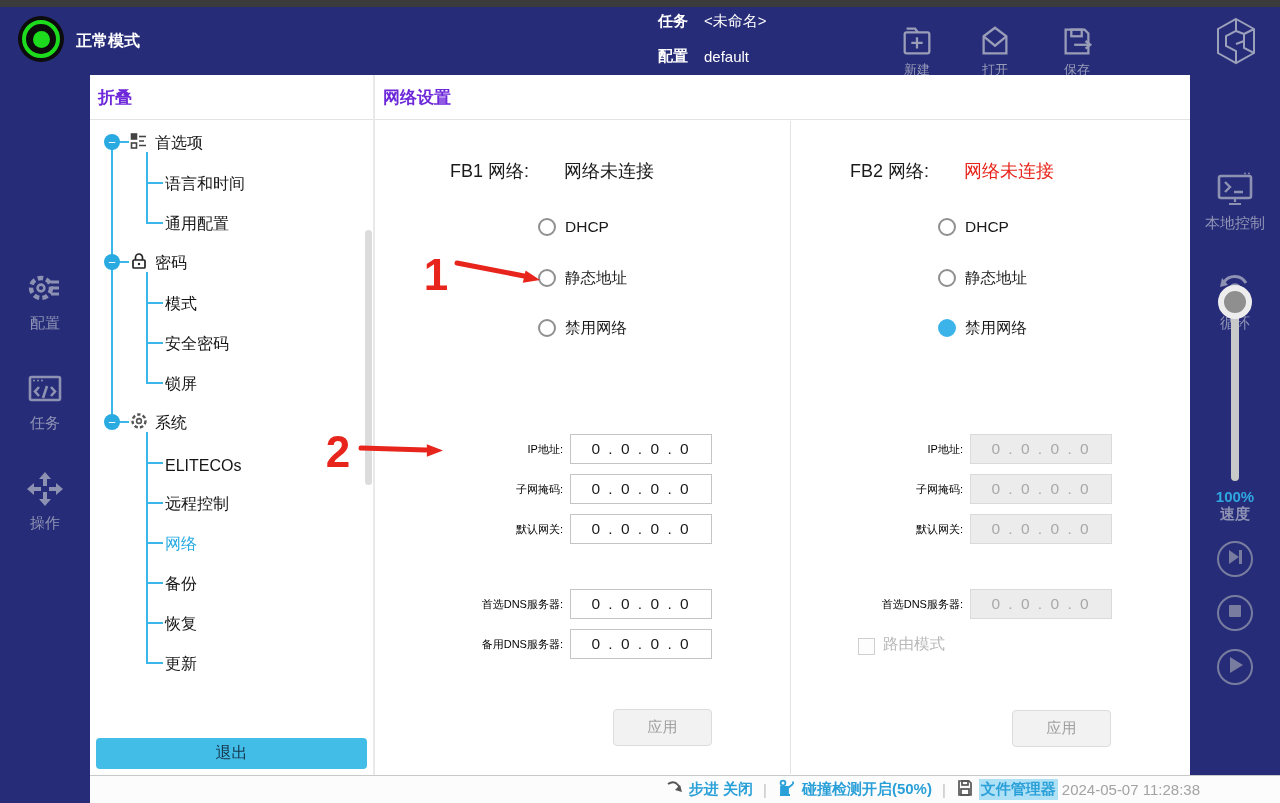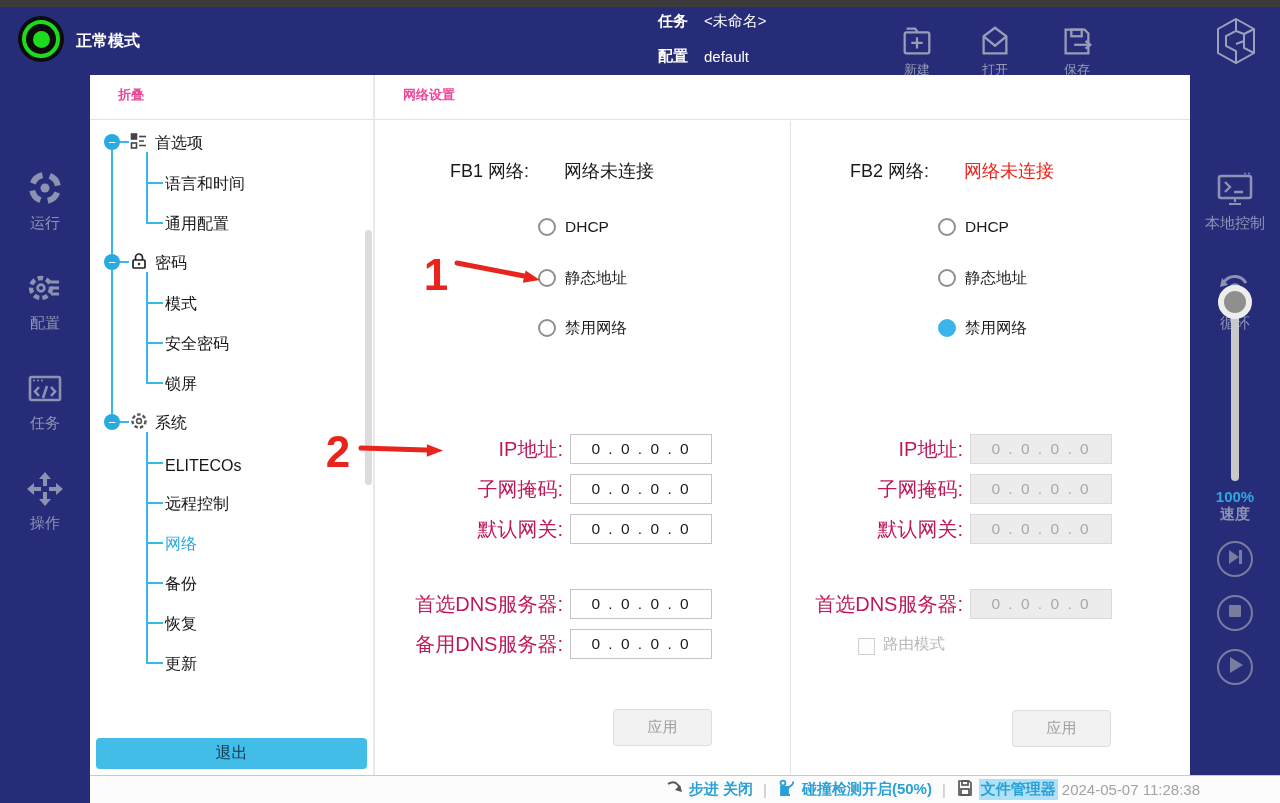--- a/index.html
+++ b/index.html
@@ -26,21 +26,21 @@
   .logo{position:absolute;left:1210px;top:8px}
 
   
   .rail-item{position:absolute;width:90px;text-align:center;color:#8f94b5;font-size:15px;cursor:pointer}
   .rail-item svg{display:block;margin:0 auto 4px auto}
 
   
   .tree-panel{position:absolute;left:90px;top:75px;width:283px;height:700px;background:#fff}
   .main-panel{position:absolute;left:375px;top:75px;width:815px;height:700px;background:#fff}
   .panel-head{position:absolute;left:0;top:0;right:0;height:45px;border-bottom:1px solid #e3e3e3}
-  .panel-head .t{position:absolute;left:28px;top:11px;font-size:13px;font-weight:600;color:#ec4899}
+  .panel-head .t{position:absolute;left:8px;top:11px;font-size:17px;font-weight:600;color:#6d28d9}
 
   
   .cline{position:absolute;background:#3ab6ea}
   .tnode{position:absolute;width:16px;height:16px;border-radius:50%;background:#29abe2;color:#fff;display:flex;align-items:center;justify-content:center;font-size:13px;line-height:1;cursor:pointer}
   .trow{position:absolute;display:flex;align-items:flex-end;height:24px;cursor:pointer}
   .trow .lbl{font-size:16px;color:#161616}
   .trow svg{margin-right:7px}
   .trow.sel .lbl{color:#29abe2}
   .exit-btn{position:absolute;left:6px;top:663px;width:271px;height:31px;background:#41bde8;border:none;border-radius:4px;font-size:16px;color:#17354c;font-family:inherit;cursor:pointer}
   .scroll-thumb{position:absolute;right:1px;top:155px;width:7px;height:255px;background:#dcdcdc;border-radius:4px}
@@ -48,21 +48,21 @@
   
   .col-div{position:absolute;left:415px;top:46px;width:1px;height:653px;background:#e3e3e3}
   .fbhead{position:absolute;display:flex;font-size:18px;color:#1a1a1a;height:22px;align-items:center}
   .fbhead .v{margin-left:35px}
   .fbhead .v.red{color:#e8251c}
   .radio-row{position:absolute;display:flex;align-items:center;height:22px;cursor:pointer}
   .radio{width:18px;height:18px;border-radius:50%;border:2px solid #8f8f8f;background:#fff;margin-right:9px}
   .radio.sel{background:#3cb4ea;border-color:#3cb4ea}
   .radio-row .lbl{font-size:15.5px;color:#1a1a1a}
   .field-row{position:absolute;display:flex;align-items:center;height:30px}
-  .flabel{width:150px;text-align:right;font-size:20px;color:#be185d;margin-right:7px}
+  .flabel{width:150px;text-align:right;font-size:11px;color:#000000;margin-right:7px}
   .fbox{width:142px;height:30px;border:1px solid #c4c4c4;background:#fff;font-family:inherit;font-size:15.5px;color:#1a1a1a;text-align:center;letter-spacing:2px}
   .fbox.dis{border-color:#dadada;background:#ececec;color:#a8a8a8}
   .chk-row{position:absolute;display:flex;align-items:flex-end;height:22px}
   .chk{width:17px;height:17px;border:1px solid #cfcfcf;background:#fdfdfd;margin-right:8px}
   .chk-row .lbl{font-size:15.5px;color:#b7b7b7}
   .apply-btn{position:absolute;width:99px;height:37px;background:#f2f2f2;border:1px solid #dcdcdc;border-radius:4px;font-size:15px;color:#a0a0a0;font-family:inherit;cursor:pointer}
 
   
   .slider-track{position:absolute;left:41px;top:228px;width:8px;height:178px;background:#c9c9c9;border-radius:4px;cursor:pointer}
   .slider-knob{position:absolute;left:28px;top:210px;width:34px;height:34px;border-radius:50%;background:#8f8f8f;border:6px solid #ededed;cursor:grab}
@@ -138,29 +138,20 @@
     <div class="logo">
       <svg width="52" height="52" viewBox="0 0 52 52" fill="none" stroke="#9ba0bb" stroke-width="2">
         <path d="M26 4 L44 14 V38 L26 48 L8 38 V14 Z"></path>
         <path d="M26 4 V16 L16 21 V31 L26 36 V48"></path>
         <path d="M44 14 L34 19 M34 19 L26 16 M34 19 V26 L26 29 M44 38 L34 33 V26"></path>
       </svg>
     </div>
   </div>
 
   <div class="leftrail">
-    <div class="rail-item" style="top:95px">
-      <span>
-        <svg width="40" height="40" viewBox="0 0 40 40">
-          <circle cx="20" cy="18" r="13" fill="none" stroke="#8d92b3" stroke-width="6" stroke-dasharray="13 7.4" transform="rotate(20 20 18)"></circle>
-          <circle cx="20" cy="18" r="4.5" fill="#8d92b3"></circle>
-        </svg>
-      </span>
-      <span>运行</span>
-    </div>
     <div class="rail-item" style="top:195px">
       <span>
         <svg width="40" height="40" viewBox="0 0 40 40" fill="none" stroke="#8d92b3">
           <circle cx="16" cy="18" r="10" stroke-width="4.4" stroke-dasharray="5.5 3.2"></circle>
           <circle cx="16" cy="18" r="3.4" stroke-width="2.6"></circle>
           <path d="M26 12 h8 M26 18 h8 M26 24 h8" stroke-width="2.8"></path>
         </svg>
       </span>
       <span>配置</span>
     </div>

